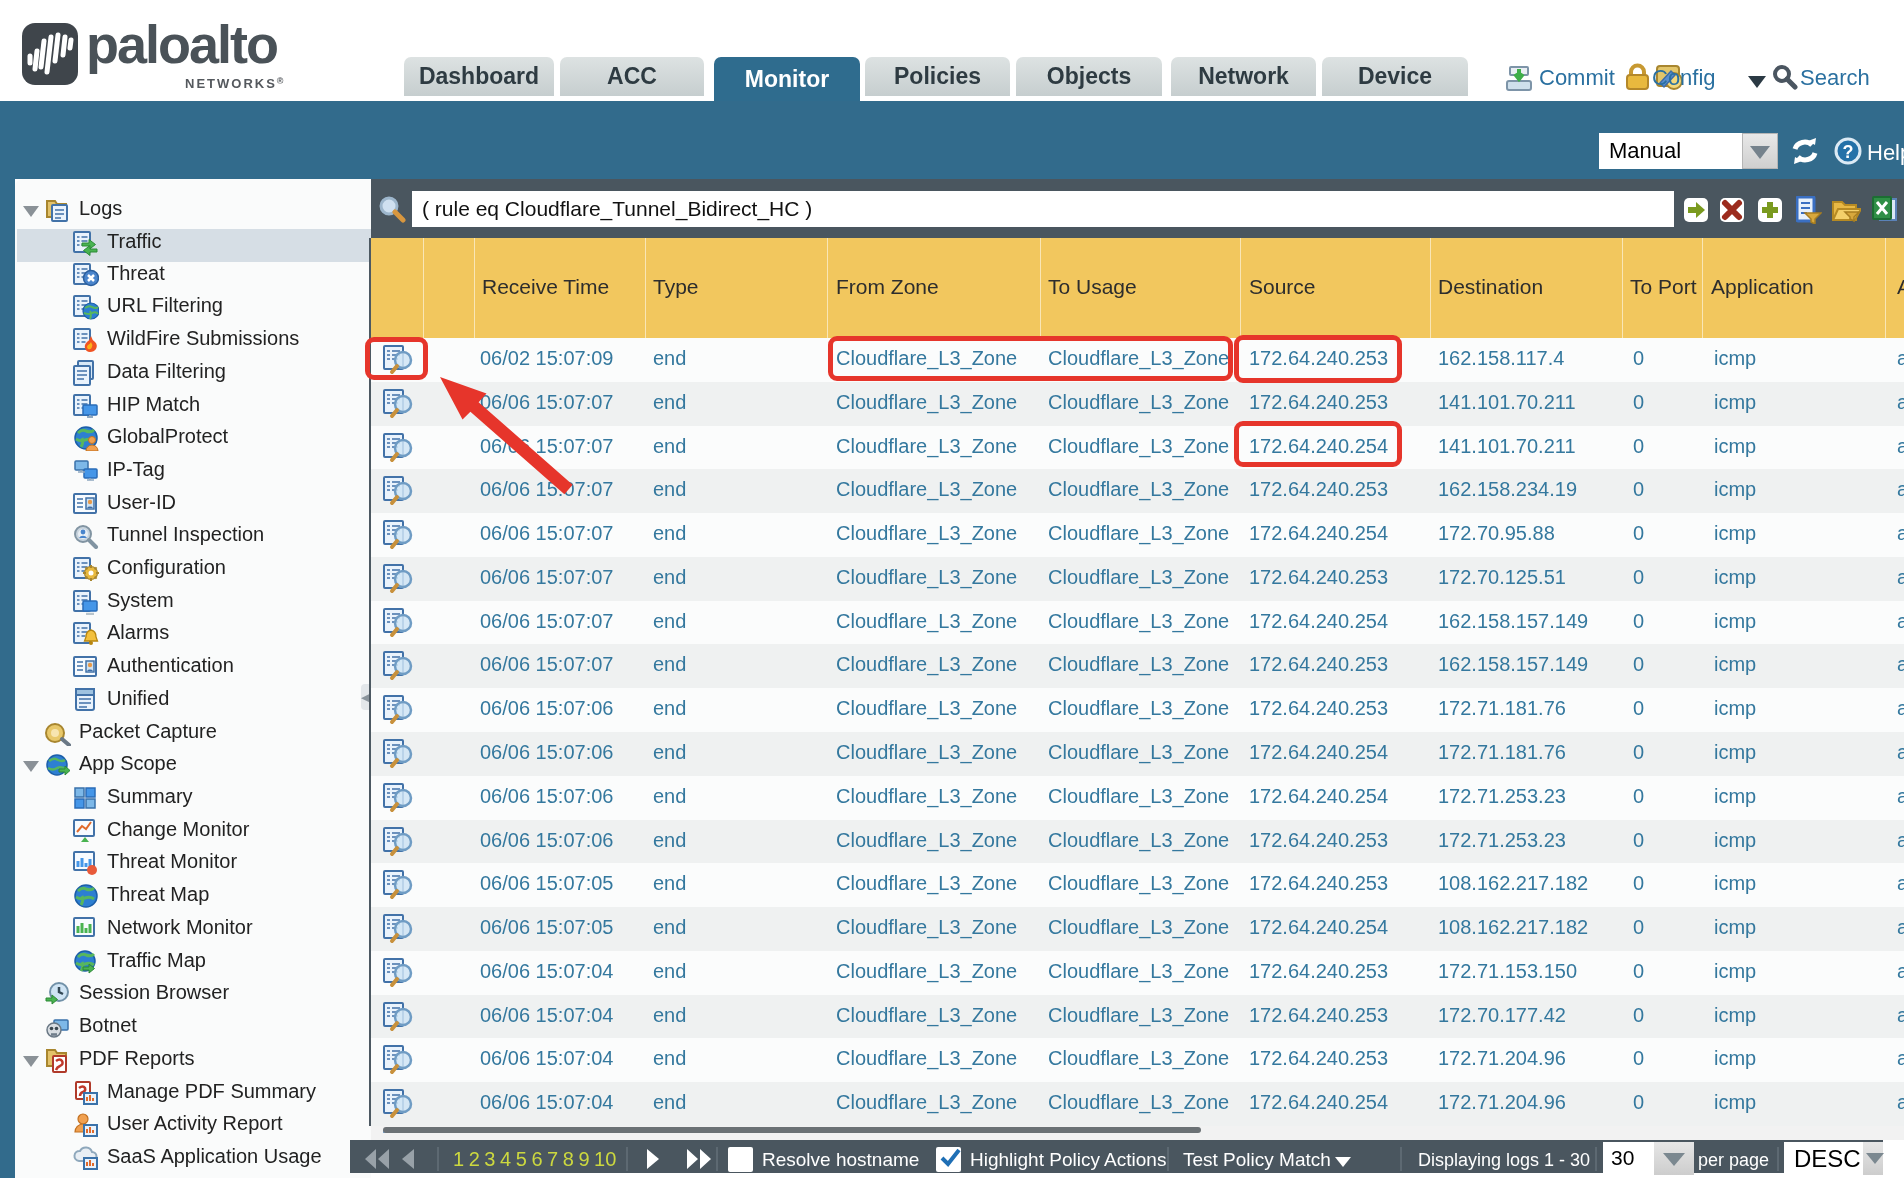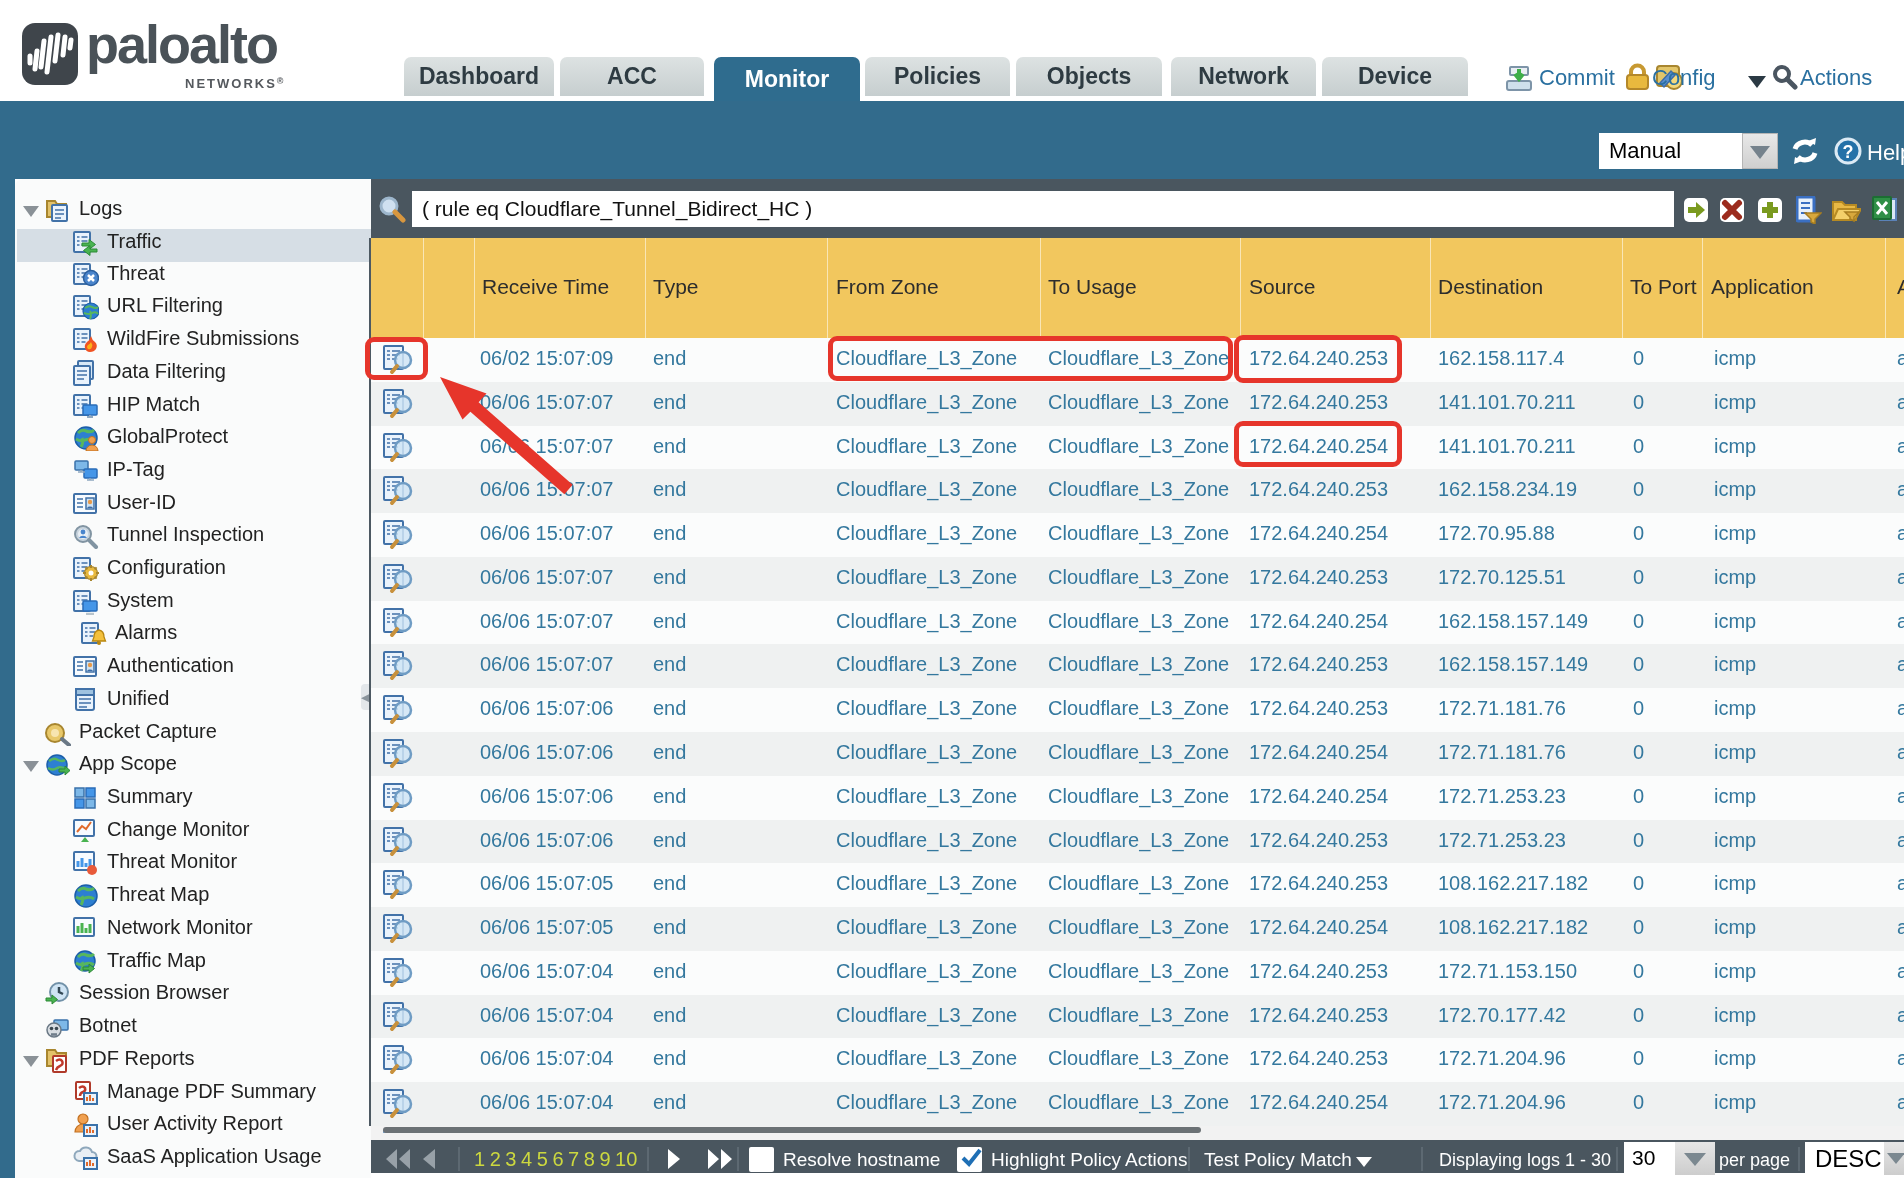--- a/index.html
+++ b/index.html
@@ -23,21 +23,21 @@
 .hlbl{position:absolute;top:37px;font-size:21px;color:#2d2d2d}
 #rows{position:absolute;left:371px;top:338px;width:1533px;height:788px;overflow:hidden}
 .row{position:absolute;left:0;width:1533px;height:44px}
 .cell{position:absolute;top:9px;font-size:20px;color:#34789e;white-space:nowrap}
 .vline{position:absolute;width:1px;background:#d9dcde}
 .hvline{position:absolute;width:1px;top:238px;height:100px;background:rgba(255,255,255,.55)}
 #dline{position:absolute;left:369px;top:238px;width:3px;height:888px;background:#4d5962}
 
 #hscroll{position:absolute;left:371px;top:1126px;width:1533px;height:14px;background:#f2f2f2}
 #hthumb{position:absolute;left:383px;top:1127px;width:818px;height:6px;background:#6b7175;border-radius:3px}
-#fbar{position:absolute;left:371px;top:1140px;width:1533px;height:33px;background:#4a565f;color:#fff;font-size:21px}
+#fbar{position:absolute;left:350px;top:1140px;width:1533px;height:33px;background:#4a565f;color:#fff;font-size:21px}
 .fsepr{position:absolute;top:7px;width:2px;height:24px;background:#5d6972}
 
 .rbox{position:absolute;border:5px solid #e6352b;border-radius:9px}
 </style>
 </head>
 <body>
 <div id="hdr">
   <svg style="position:absolute;left:22px;top:23px" width="56" height="62" viewBox="0 0 56 62">
     <rect x="0" y="0" width="56" height="62" rx="13" fill="#3f454b"></rect>
     <g stroke="#fff" stroke-width="5" stroke-linecap="round">
@@ -73,21 +73,21 @@
     <rect x="2" y="4" width="22" height="20" rx="3" fill="#e3c66a" stroke="#a8862f" stroke-width="2"></rect>
     <circle cx="19" cy="19" r="8" fill="#f4d97c" stroke="#a8862f" stroke-width="2"></circle>
     <path d="M5 21 L16 9 l4 4 -11 12z" fill="#5a8fd0" stroke="#3d6ca8" stroke-width="1.5"></path>
   </svg>
   <div class="hlink" style="left:1652px">Config</div>
   <div style="position:absolute;left:1748px;top:76px;width:0;height:0;border-left:9px solid transparent;border-right:9px solid transparent;border-top:12px solid #2b3a44"></div>
   <svg style="position:absolute;left:1772px;top:64px" width="26" height="26" viewBox="0 0 26 26">
     <circle cx="10" cy="10" r="7" fill="none" stroke="#4a5560" stroke-width="4"></circle>
     <line x1="15" y1="15" x2="23" y2="23" stroke="#4a5560" stroke-width="5" stroke-linecap="round"></line>
   </svg>
-  <div class="hlink" style="left:1800px">Actions</div>
+  <div class="hlink" style="left:1800px">Search</div>
 </div>
 <div id="band">
   <div style="position:absolute;left:1599px;top:32px;width:143px;height:36px;background:#fff;font-size:22px;color:#000;padding:5px 0 0 10px">Manual</div>
   <div style="position:absolute;left:1742px;top:32px;width:36px;height:36px;background:linear-gradient(#e8e8e8,#cfcfcf);border:1px solid #b5b5b5"></div>
   <div style="position:absolute;left:1750px;top:45px;width:0;height:0;border-left:10px solid transparent;border-right:10px solid transparent;border-top:13px solid #75828c"></div>
   <svg style="position:absolute;left:1791px;top:37px" width="28" height="26" viewBox="0 0 28 26">
     <path d="M4 11 a10 9 0 0 1 17 -4" fill="none" stroke="#fff" stroke-width="5"></path>
     <path d="M24 7 l1 -7 -8 3z" fill="#fff"></path>
     <path d="M24 15 a10 9 0 0 1 -17 4" fill="none" stroke="#fff" stroke-width="5"></path>
     <path d="M4 19 l-1 7 8 -3z" fill="#fff"></path>
@@ -177,21 +177,21 @@
           <circle r="2.5" fill="#fff"></circle>
           <path d="M0 -8 v3 M0 8 v-3 M-8 0 h3 M8 0 h-3 M-5.6 -5.6 l2 2 M5.6 5.6 l-2 -2 M-5.6 5.6 l2 -2 M5.6 -5.6 l-2 2" stroke="#a8862f" stroke-width="2"></path>
         </g>
       </svg>Configuration</div>
 <div class="it" style="left:58px;top:410px"><svg width="26" height="26" viewBox="0 0 26 26">
         <rect x="1" y="2" width="16" height="20" rx="1" fill="#eaf3fc" stroke="#4272a8" stroke-width="2"></rect>
         <path d="M4 7 h2.5 M4 11 h2.5 M4 15 h2.5 M8.5 7 h6 M8.5 11 h6 M8.5 15 h4" stroke="#4272a8" stroke-width="1.6"></path>
         <rect x="10" y="12" width="14" height="10" rx="1" fill="#4596e8" stroke="#2a6cb8" stroke-width="1.5"></rect>
         <path d="M13 25 h8" stroke="#b8c4cc" stroke-width="2.5"></path>
       </svg>System</div>
-<div class="it" style="left:66px;top:442px"><svg width="26" height="26" viewBox="0 0 26 26">
+<div class="it" style="left:58px;top:442px"><svg width="26" height="26" viewBox="0 0 26 26">
         <rect x="1" y="2" width="16" height="20" rx="1" fill="#eaf3fc" stroke="#4272a8" stroke-width="2"></rect>
         <path d="M4 7 h2.5 M4 11 h2.5 M4 15 h2.5 M8.5 7 h6 M8.5 11 h6 M8.5 15 h4" stroke="#4272a8" stroke-width="1.6"></path>
         <path d="M18 9 q5 1 5 7 l1.5 4 h-13 l1.5 -4 q0 -6 5 -7z" fill="#f3c03c" stroke="#b8860f" stroke-width="1.3"></path>
         <circle cx="18" cy="22" r="2" fill="#b8860f"></circle>
       </svg>Alarms</div>
 <div class="it" style="left:58px;top:475px"><svg width="26" height="26" viewBox="0 0 26 26">
         <rect x="1" y="3" width="22" height="19" rx="1" fill="#f7fbff" stroke="#4272a8" stroke-width="2"></rect>
         <path d="M4 8 h6 M4 12 h6 M4 16 h6" stroke="#4272a8" stroke-width="1.6"></path>
         <rect x="13" y="7" width="8" height="11" fill="#cfe2f2" stroke="#4272a8" stroke-width="1.5"></rect>
         <circle cx="17" cy="11" r="2.2" fill="#e89a4a"></circle>

